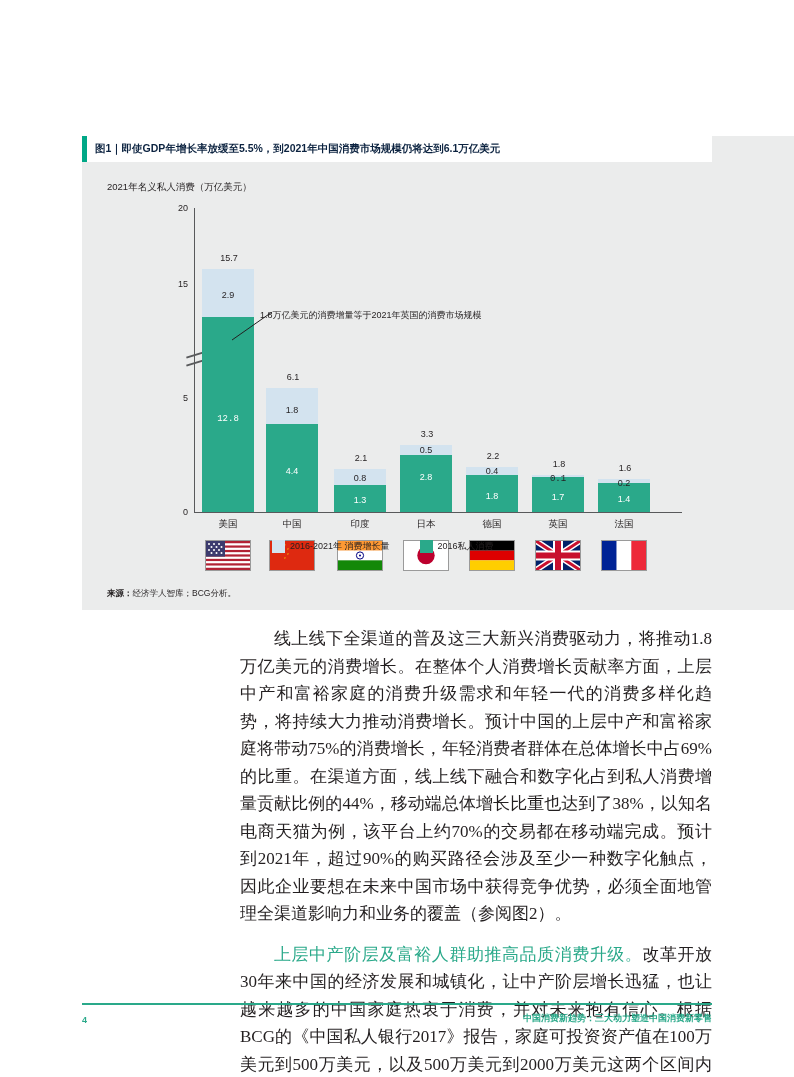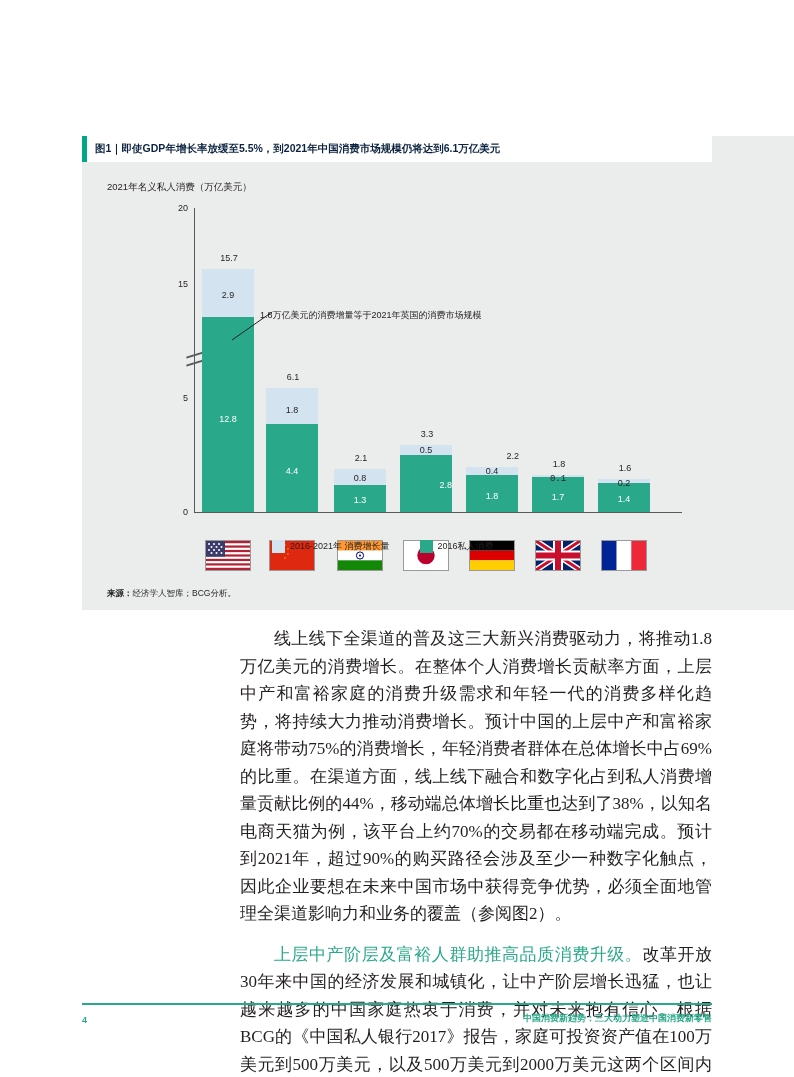--- a/index.html
+++ b/index.html
@@ -169,21 +169,21 @@
         <div class="ytick" style="top:304px;">0</div>
       </div>
       <div class="brk" style="top:146px;"></div>
       <div class="brk" style="top:154px;"></div>
 
       <div class="bars">
 
         <div class="bargroup" style="left:8px;height:243px;">
           <div class="seg bottom" style="bottom:0;height:195px;"></div>
           <div class="seg top" style="bottom:195px;height:48px;"></div>
-          <div class="seg-label white" style="bottom:88px;">12.8</div>
+          <div class="seg-label white" style="bottom:88px;font-family:Liberation Mono, monospace;">12.8</div>
           <div class="seg-label" style="bottom:212px;">2.9</div>
           <div class="total-label" style="bottom:249px;">15.7</div>
         </div>
 
         <div class="bargroup" style="left:72px;height:124px;">
           <div class="seg bottom" style="bottom:0;height:88px;"></div>
           <div class="seg top" style="bottom:88px;height:36px;"></div>
           <div class="seg-label white" style="bottom:36px;">4.4</div>
           <div class="seg-label" style="bottom:97px;">1.8</div>
           <div class="total-label" style="bottom:130px;">6.1</div>
@@ -193,50 +193,59 @@
           <div class="seg bottom" style="bottom:0;height:27px;"></div>
           <div class="seg top" style="bottom:27px;height:16px;"></div>
           <div class="seg-label white" style="bottom:7px;">1.3</div>
           <div class="seg-label" style="bottom:29px;">0.8</div>
           <div class="total-label" style="bottom:49px;">2.1</div>
         </div>
 
         <div class="bargroup" style="left:206px;height:67px;">
           <div class="seg bottom" style="bottom:0;height:57px;"></div>
           <div class="seg top" style="bottom:57px;height:10px;"></div>
-          <div class="seg-label white" style="bottom:22px;text-align:right;">2.8</div>
+          <div class="seg-label white" style="bottom:30px;">2.8</div>
           <div class="seg-label" style="bottom:57px;">0.5</div>
           <div class="total-label" style="bottom:73px;">3.3</div>
         </div>
 
         <div class="bargroup" style="left:272px;height:45px;">
           <div class="seg bottom" style="bottom:0;height:37px;"></div>
           <div class="seg top" style="bottom:37px;height:8px;"></div>
           <div class="seg-label white" style="bottom:11px;">1.8</div>
           <div class="seg-label" style="bottom:36px;">0.4</div>
-          <div class="total-label" style="bottom:51px;text-align:right;">2.2</div>
+          <div class="total-label" style="bottom:51px;">2.2</div>
         </div>
 
         <div class="bargroup" style="left:338px;height:37px;">
           <div class="seg bottom" style="bottom:0;height:35px;"></div>
           <div class="seg top" style="bottom:35px;height:2px;"></div>
           <div class="seg-label white" style="bottom:10px;">1.7</div>
           <div class="seg-label" style="bottom:28px;font-family:Liberation Mono, monospace;">0.1</div>
           <div class="total-label" style="bottom:43px;">1.8</div>
         </div>
 
         <div class="bargroup" style="left:404px;height:33px;">
           <div class="seg bottom" style="bottom:0;height:29px;"></div>
           <div class="seg top" style="bottom:29px;height:4px;"></div>
           <div class="seg-label white" style="bottom:8px;">1.4</div>
           <div class="seg-label" style="bottom:24px;">0.2</div>
           <div class="total-label" style="bottom:39px;">1.6</div>
         </div>
       </div>
 
+      <div class="catlabels">
+        <div class="catlabel" style="left:8px;">美国</div>
+        <div class="catlabel" style="left:72px;">中国</div>
+        <div class="catlabel" style="left:140px;">印度</div>
+        <div class="catlabel" style="left:206px;">日本</div>
+        <div class="catlabel" style="left:272px;">德国</div>
+        <div class="catlabel" style="left:338px;">英国</div>
+        <div class="catlabel" style="left:404px;">法国</div>
+      </div>
 
       <div class="flags">
 
         <div class="flag" style="left:11px;">
           <svg width="44" height="29" viewBox="0 0 44 29">
             <rect width="44" height="29" fill="#fff"></rect>
             <g fill="#b22234">
               <rect y="0" width="44" height="2.23"></rect>
                 <rect y="4.46" width="44" height="2.23"></rect>
               <rect y="8.92" width="44" height="2.23"></rect>

